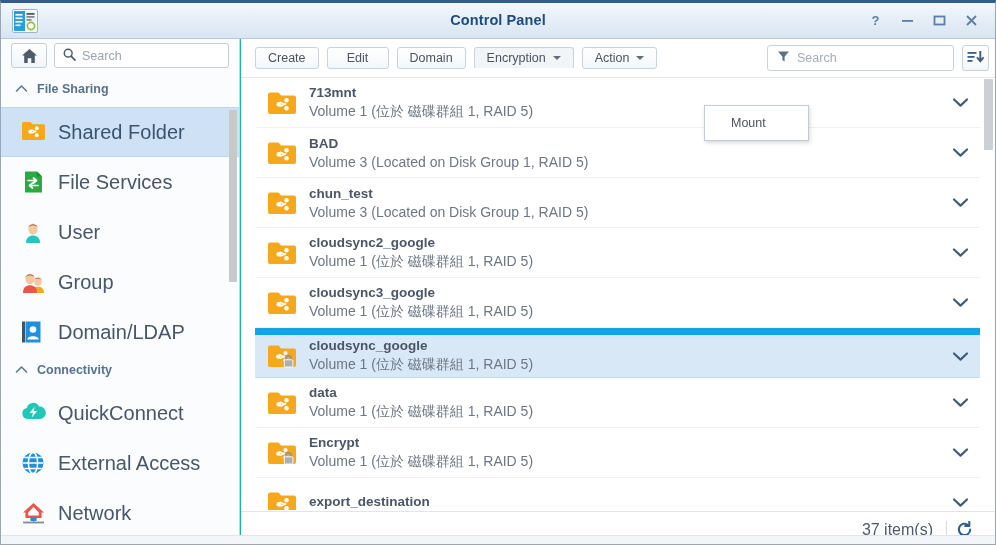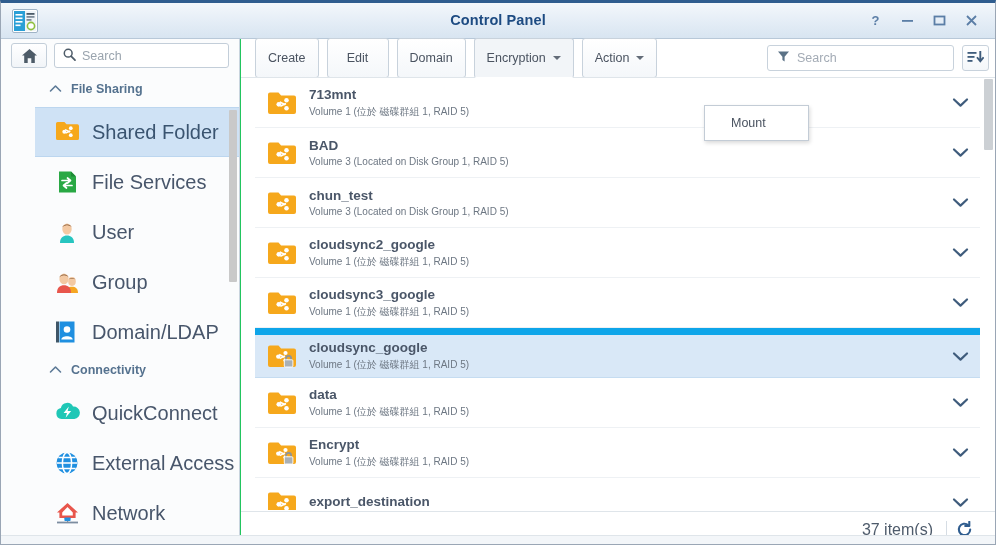--- a/index.html
+++ b/index.html
@@ -5,21 +5,21 @@
   * { box-sizing: border-box; margin: 0; padding: 0; }
   html, body {
     width: 996px; height: 545px;
     font-family: "Liberation Sans", "DejaVu Sans", sans-serif;
     background: #ffffff;
     overflow: hidden;
   }
   #app {
     position: relative;
     width: 996px; height: 545px;
-    background: #22c55e;
+    background: #14b8a6;
     border: 1px solid #9aa6b5;
     border-top: 3px solid #2f5d8f;
     overflow: hidden;
   }
 
   
   .titlebar {
     position: absolute; top: 0; left: 0;
     width: 994px; height: 36px;
     background: linear-gradient(to bottom, #f3f7fb 0%, #e4edf6 55%, #d8e5f1 100%);
@@ -73,21 +73,20 @@
     background: #ffffff;
     display: flex; align-items: center; gap: 6px;
     padding: 0 8px;
   }
   .side-search .ph { color: #9aa4ae; font-size: 12.5px; }
 
   .side-scroll {
     position: relative;
     height: 474px;
     padding-top: 4px;
-    padding-left: 34px;
   }
   .sec-head {
     display: flex; align-items: center; gap: 9px;
     padding: 6px 0 6px 14px;
     font-size: 12.5px; font-weight: bold; color: #55728f;
     cursor: pointer;
   }
   .sec-wrap { position: relative; }
   .side-item {
     display: flex; align-items: center; gap: 12px;
@@ -122,21 +121,21 @@
   }
   .toolbar {
     position: relative;
     height: 34px;
     display: flex; align-items: center;
     padding: 4px 6px 0 14px;
     gap: 8px;
     background: #ffffff;
   }
   .tb-btn {
-    height: 40px; min-width: 62px;
+    height: 22px; min-width: 62px;
     padding: 0 12px;
     border: 1px solid #c8d2dc; border-radius: 3px;
     background: linear-gradient(to bottom,#ffffff 0%,#f4f7fa 100%);
     font-size: 12.5px; color: #4a5360;
     display: flex; align-items: center; justify-content: center;
     gap: 7px; cursor: pointer;
   }
   .tb-btn.menu-open {
     background: #f2f5f8;
     border-color: #c8d2dc;
@@ -205,21 +204,21 @@
     justify-content: center;
   }
   .row.selected {
     background: #d9e8f7;
     border-top: 7px solid #0ea5e9;
     border-bottom: 1px solid #c5dcf1;
   }
   .row-icon { width: 34px; height: 30px; flex: 0 0 34px; position: relative; margin-right: 10px; }
   .row-text { flex: 1; display: flex; flex-direction: column; justify-content: center; gap: 3px; }
   .row-name { font-size: 13.5px; font-weight: bold; color: #4a5668; }
-  .row-sub  { font-size: 10px; color: #6d7783; }
+  .row-sub  { font-size: 14px; color: #6d7783; }
   .row-chev { width: 40px; display: flex; align-items: center; justify-content: center; }
 
   .list-scrollbar {
     position: absolute; right: 2px; top: 1px;
     width: 9px; height: 431px;
   }
   .list-thumb {
     position: absolute; right: 2px; top: 1px;
     width: 9px; height: 71px;
     background: #ccd0d4; border-radius: 1px;

